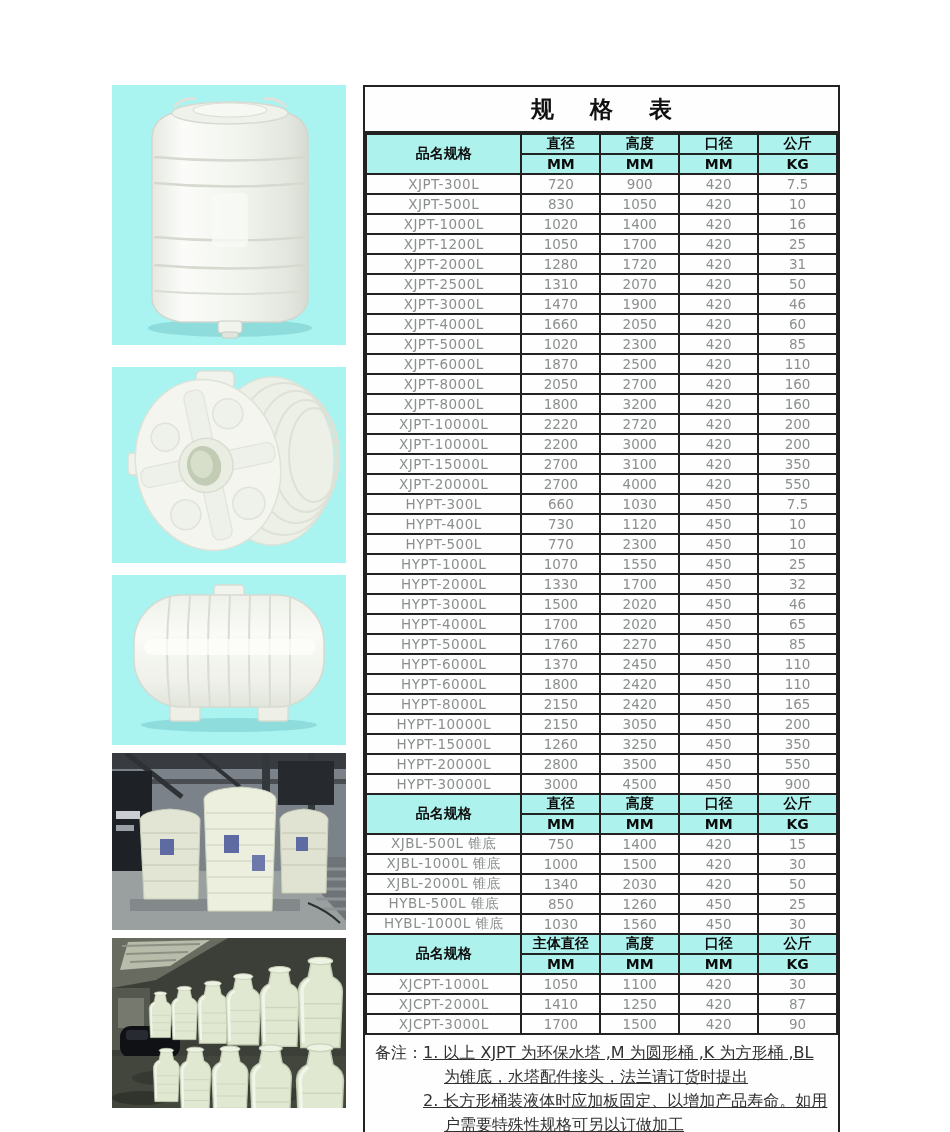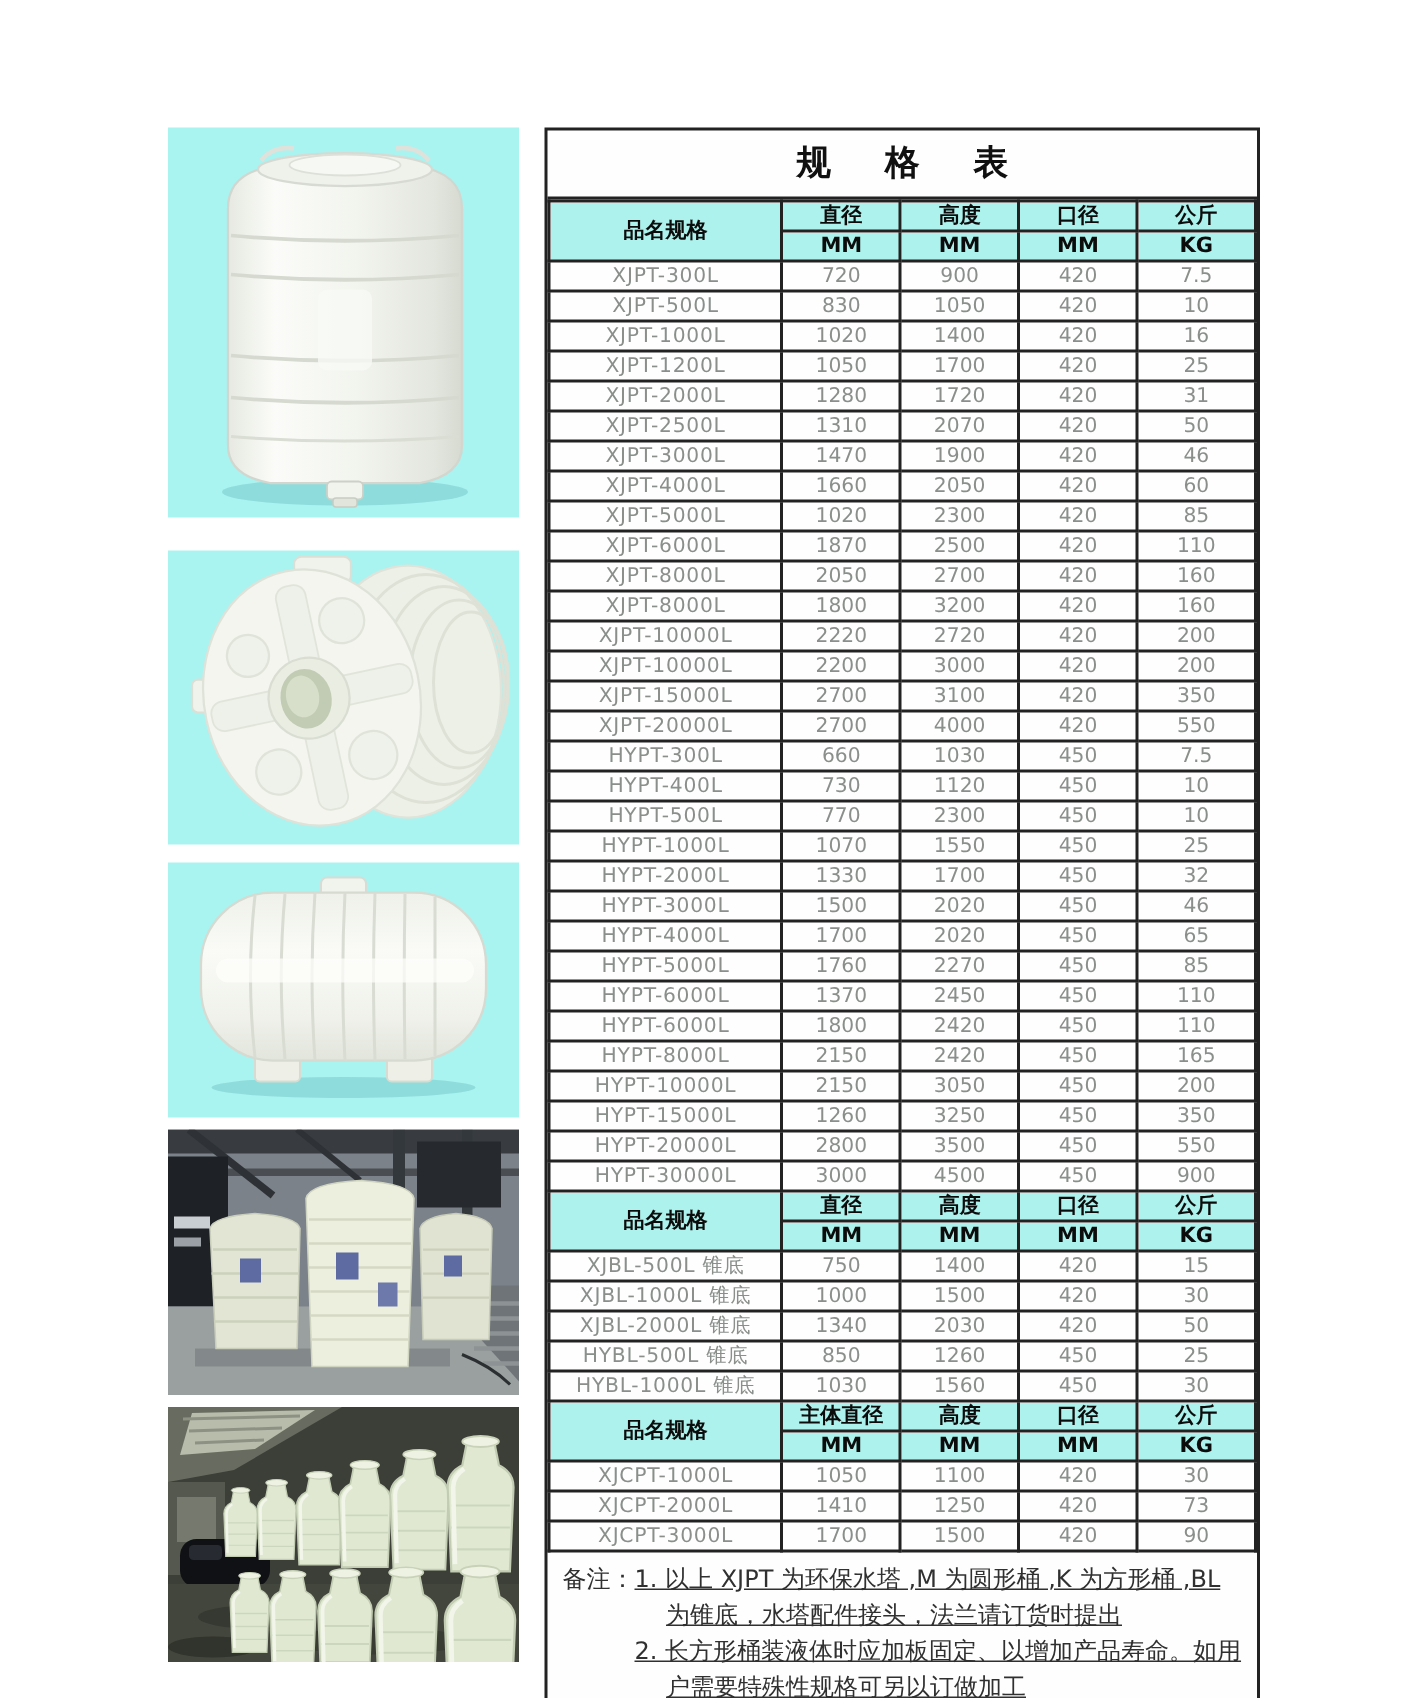--- a/index.html
+++ b/index.html
@@ -504,21 +504,21 @@
             <td class="val-col">1050</td>
             <td class="val-col">1100</td>
             <td class="val-col">420</td>
             <td class="val-col">30</td>
           </tr>
           <tr class="data-row">
             <td class="name-col">XJCPT-2000L</td>
             <td class="val-col">1410</td>
             <td class="val-col">1250</td>
             <td class="val-col">420</td>
-            <td class="val-col">73</td>
+            <td class="val-col">87</td>
           </tr>
           <tr class="data-row">
             <td class="name-col">XJCPT-3000L</td>
             <td class="val-col">1700</td>
             <td class="val-col">1500</td>
             <td class="val-col">420</td>
             <td class="val-col">90</td>
           </tr>
         </tbody>
     </table>

